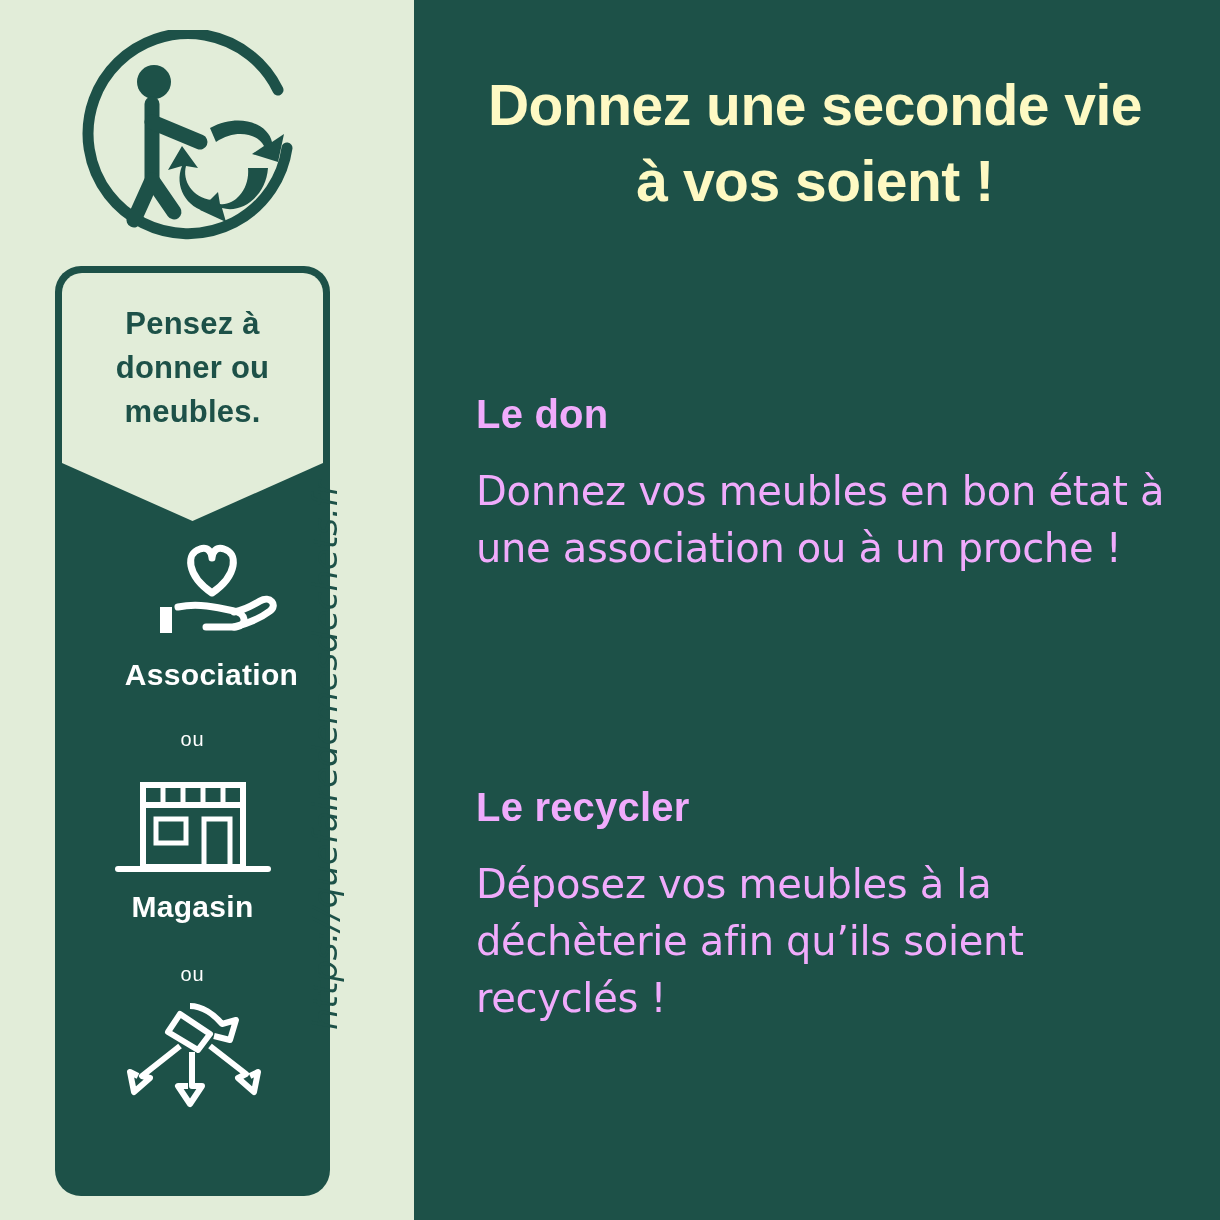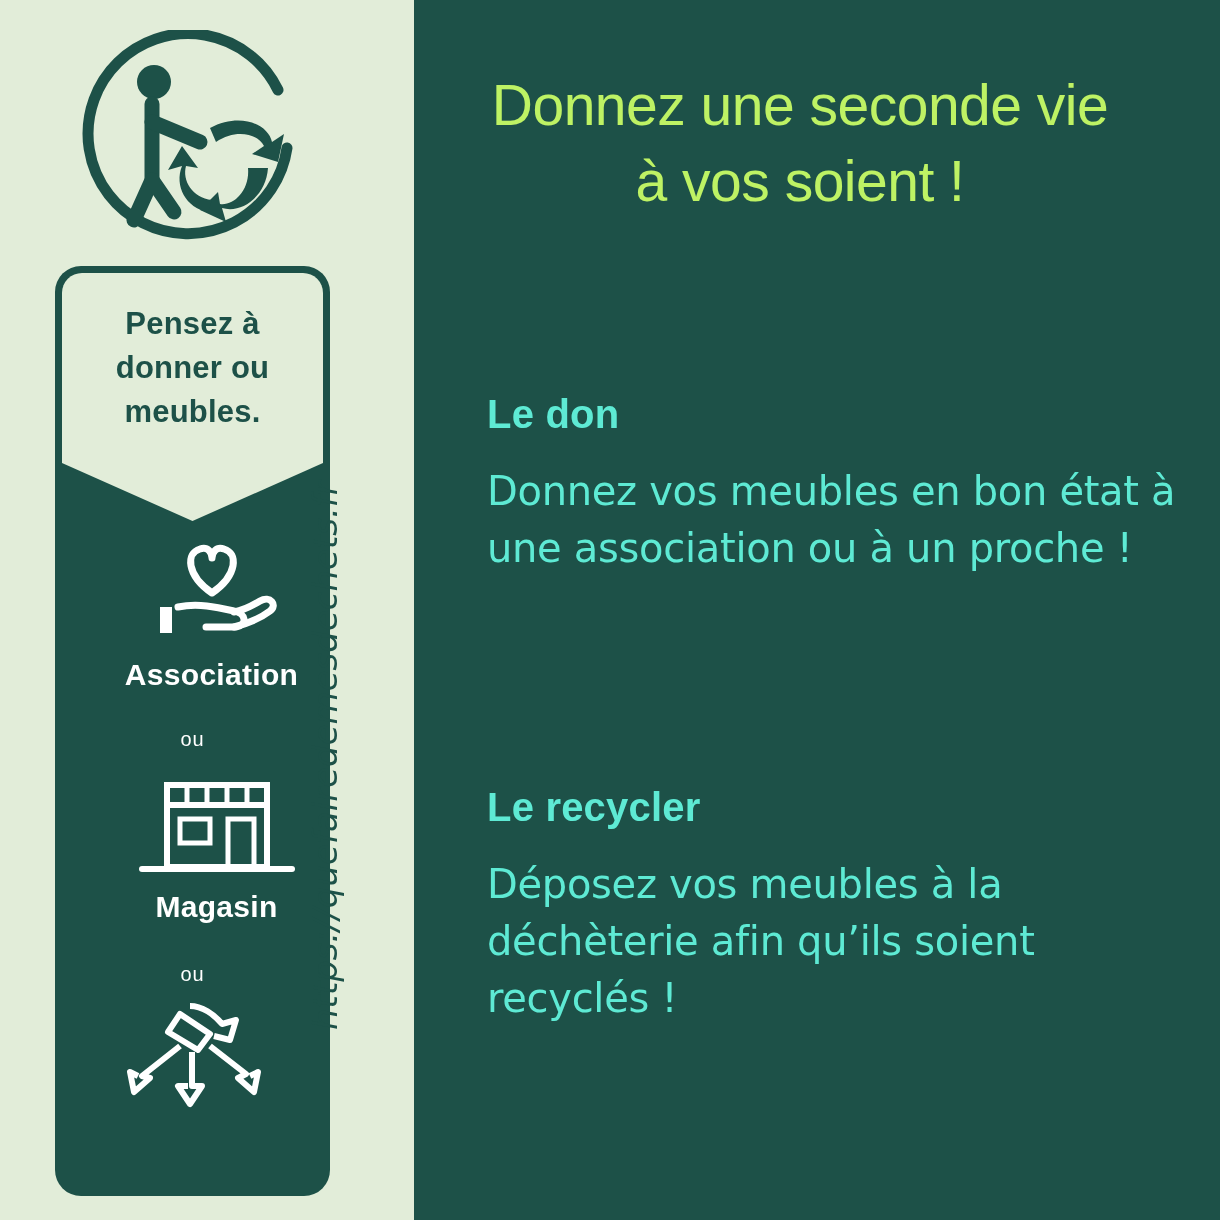--- a/index.html
+++ b/index.html
@@ -123,35 +123,35 @@
     font-style: italic;
     font-family: "DejaVu Sans", sans-serif;
     transform-origin: left top;
     transform: rotate(-90deg) translate(-100%, 0);
     white-space: nowrap;
   }
 
   
   .headline {
     position: absolute;
-    left: 415px;
+    left: 430px;
     top: 68px;
     width: 770px;
-    color: #bef264;
-    text-align: center;
-    font-weight: normal;
+    color: #fef9c3;
+    text-align: center;
+    font-weight: bold;
     font-size: 57px;
     line-height: 1.33;
     letter-spacing: -0.5px;
   }
   .section {
     position: absolute;
-    left: 487px;
+    left: 476px;
     width: 690px;
-    color: #5eead4;
+    color: #f0abfc;
   }
   .section .sec-title {
     font-size: 40px;
     font-weight: bold;
     letter-spacing: .2px;
     margin-bottom: 26px;
   }
   .section .sec-body {
     font-size: 40px;
     line-height: 1.42;
@@ -208,21 +208,21 @@
         <path d="M18 66 L30 66 L30 92 L18 92 Z" fill="#ffffff"></path>
         <path d="M36 66 C56 62 74 66 92 70 C104 72 106 84 94 86 L64 86" fill="none" stroke="#ffffff" stroke-width="7" stroke-linecap="round" stroke-linejoin="round"></path>
         <path d="M92 86 C108 82 120 76 128 70 C136 64 128 54 118 60 C108 66 98 70 92 71" fill="none" stroke="#ffffff" stroke-width="7" stroke-linecap="round" stroke-linejoin="round"></path>
       </svg>
     </div>
     <div class="label">Association</div>
   </div>
 
   <div class="ou" style="top:728px;">ou</div>
 
-  <div class="ribbon-item" style="top:772px;margin-left:24px;">
+  <div class="ribbon-item" style="top:772px;">
     <div class="icon">
       <svg width="170" height="110" viewBox="0 0 170 110">
         <rect x="35" y="32" width="100" height="62" fill="none" stroke="#ffffff" stroke-width="6"></rect>
         <path d="M35 32 L35 12 L135 12 L135 32" fill="none" stroke="#ffffff" stroke-width="6"></path>
         <line x1="55" y1="12" x2="55" y2="32" stroke="#ffffff" stroke-width="5"></line>
         <line x1="75" y1="12" x2="75" y2="32" stroke="#ffffff" stroke-width="5"></line>
         <line x1="95" y1="12" x2="95" y2="32" stroke="#ffffff" stroke-width="5"></line>
         <line x1="115" y1="12" x2="115" y2="32" stroke="#ffffff" stroke-width="5"></line>
         <rect x="48" y="46" width="30" height="24" fill="none" stroke="#ffffff" stroke-width="5"></rect>
         <rect x="96" y="46" width="26" height="48" fill="none" stroke="#ffffff" stroke-width="5"></rect>

